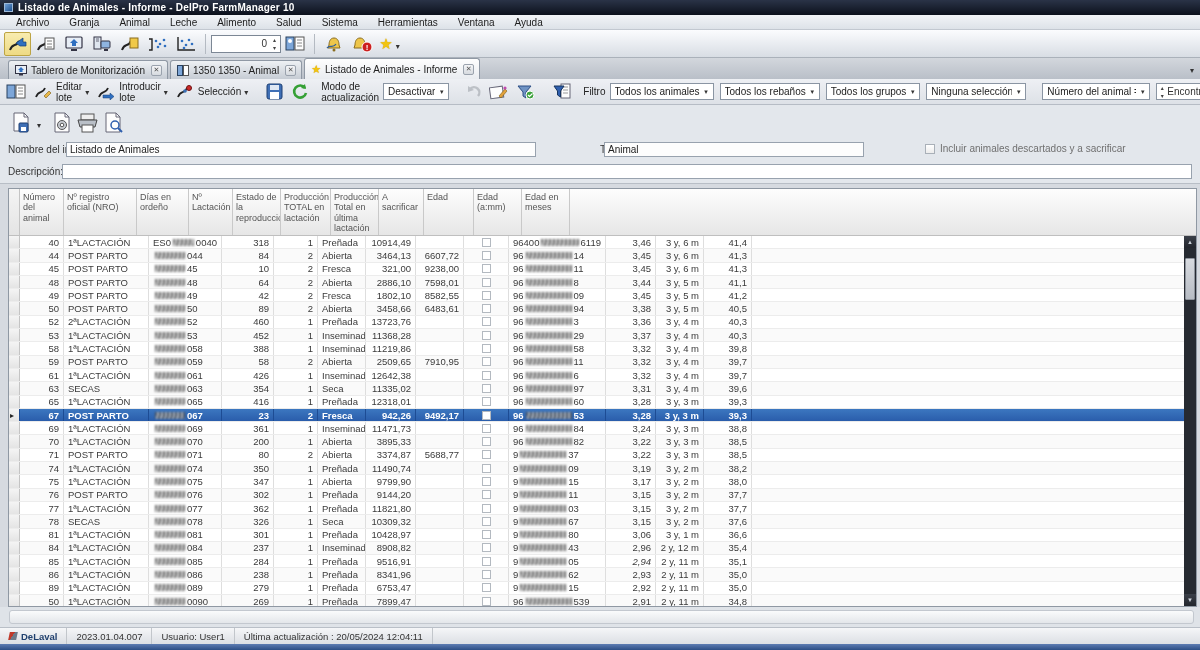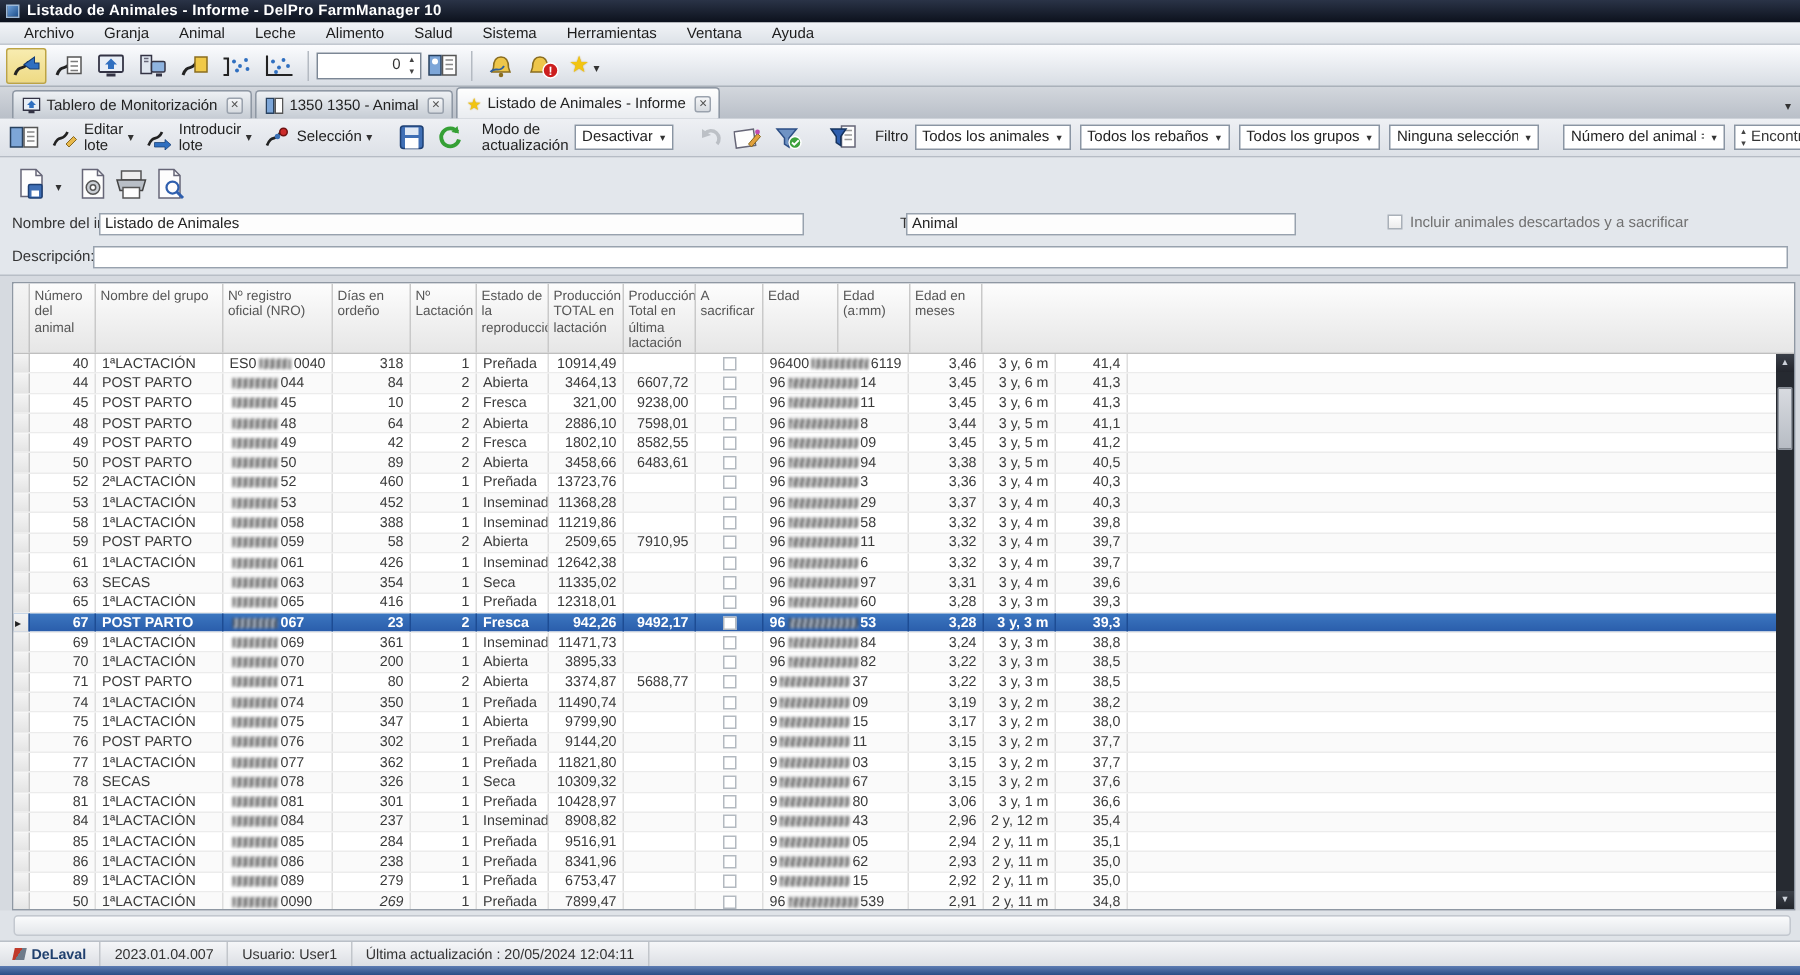--- a/index.html
+++ b/index.html
@@ -470,21 +470,20 @@
   <div class="finput" style="position:absolute; top:59px; left:62px; width:1130px; background:#fff;">
     <span></span>
   </div>
 </div>
 
 <div class="gridwrap">
   <div class="grid">
     <div class="ghead" id="ghead">
         <div class="hcell rowhead"></div>
         <div class="hcell" style="flex: 0 0 44px;">Número del animal</div>
-        <div class="hcell" style="flex: 0 0 85px;">Nombre del grupo</div>
         <div class="hcell" style="flex: 0 0 73px;">Nº registro oficial (NRO)</div>
         <div class="hcell" style="flex: 0 0 52px;">Días en ordeño</div>
         <div class="hcell" style="flex: 0 0 44px;">Nº Lactación</div>
         <div class="hcell" style="flex: 0 0 48px;">Estado de la reproducción</div>
         <div class="hcell" style="flex: 0 0 50px;">Producción TOTAL en lactación</div>
         <div class="hcell" style="flex: 0 0 48px;">Producción Total en última lactación</div>
         <div class="hcell" style="flex: 0 0 45px;">A sacrificar</div>
         <div class="hcell" style="flex: 0 0 50px;">Edad</div>
         <div class="hcell" style="flex: 0 0 48px;">Edad (a:mm)</div>
         <div class="hcell" style="flex: 0 0 48px;">Edad en meses</div>
@@ -1131,21 +1130,21 @@
             <div class="tcell c-prod right" style="flex: 0 0 50px;">9516,91</div>
             <div class="tcell c-prod_ult right" style="flex: 0 0 48px;"></div>
             <div class="tcell c-sac center" style="flex: 0 0 45px;">
               <div class="gcbx"></div>
             </div>
             <div class="tcell c-transp left" style="flex: 0 0 97px;">
               <span>9</span>
               <span class="smudge"></span>
               <span>05</span>
             </div>
-            <div class="tcell c-edad right" style="flex: 0 0 50px;">2,94</div>
+            <div class="tcell c-edad right" style="flex: 0 0 50px; font-style: italic;">2,94</div>
             <div class="tcell c-amm right" style="flex: 0 0 48px;">2 y, 11 m</div>
             <div class="tcell c-meses right" style="flex: 0 0 48px;">35,1</div>
             <div class="tcell filler"></div>
           </div>
           <div class="trow">
             <div class="tcell rowhead"></div>
             <div class="tcell c-num right" style="flex: 0 0 44px;">86</div>
             <div class="tcell c-grupo left" style="flex: 0 0 85px;">1ªLACTACIÓN</div>
             <div class="tcell c-nro left" style="flex: 0 0 73px;">
               <span class="smudge"></span>
@@ -1196,21 +1195,21 @@
             <div class="tcell filler"></div>
           </div>
           <div class="trow">
             <div class="tcell rowhead"></div>
             <div class="tcell c-num right" style="flex: 0 0 44px;">50</div>
             <div class="tcell c-grupo left" style="flex: 0 0 85px;">1ªLACTACIÓN</div>
             <div class="tcell c-nro left" style="flex: 0 0 73px;">
               <span class="smudge"></span>
               <span>0090</span>
             </div>
-            <div class="tcell c-dias right" style="flex: 0 0 52px; font-style: italic;">269</div>
+            <div class="tcell c-dias right" style="flex: 0 0 52px;">269</div>
             <div class="tcell c-lact right" style="flex: 0 0 44px;">1</div>
             <div class="tcell c-estado left" style="flex: 0 0 48px;">Preñada</div>
             <div class="tcell c-prod right" style="flex: 0 0 50px;">7899,47</div>
             <div class="tcell c-prod_ult right" style="flex: 0 0 48px;"></div>
             <div class="tcell c-sac center" style="flex: 0 0 45px;">
               <div class="gcbx"></div>
             </div>
             <div class="tcell c-transp left" style="flex: 0 0 97px;">
               <span>96</span>
               <span class="smudge"></span>

